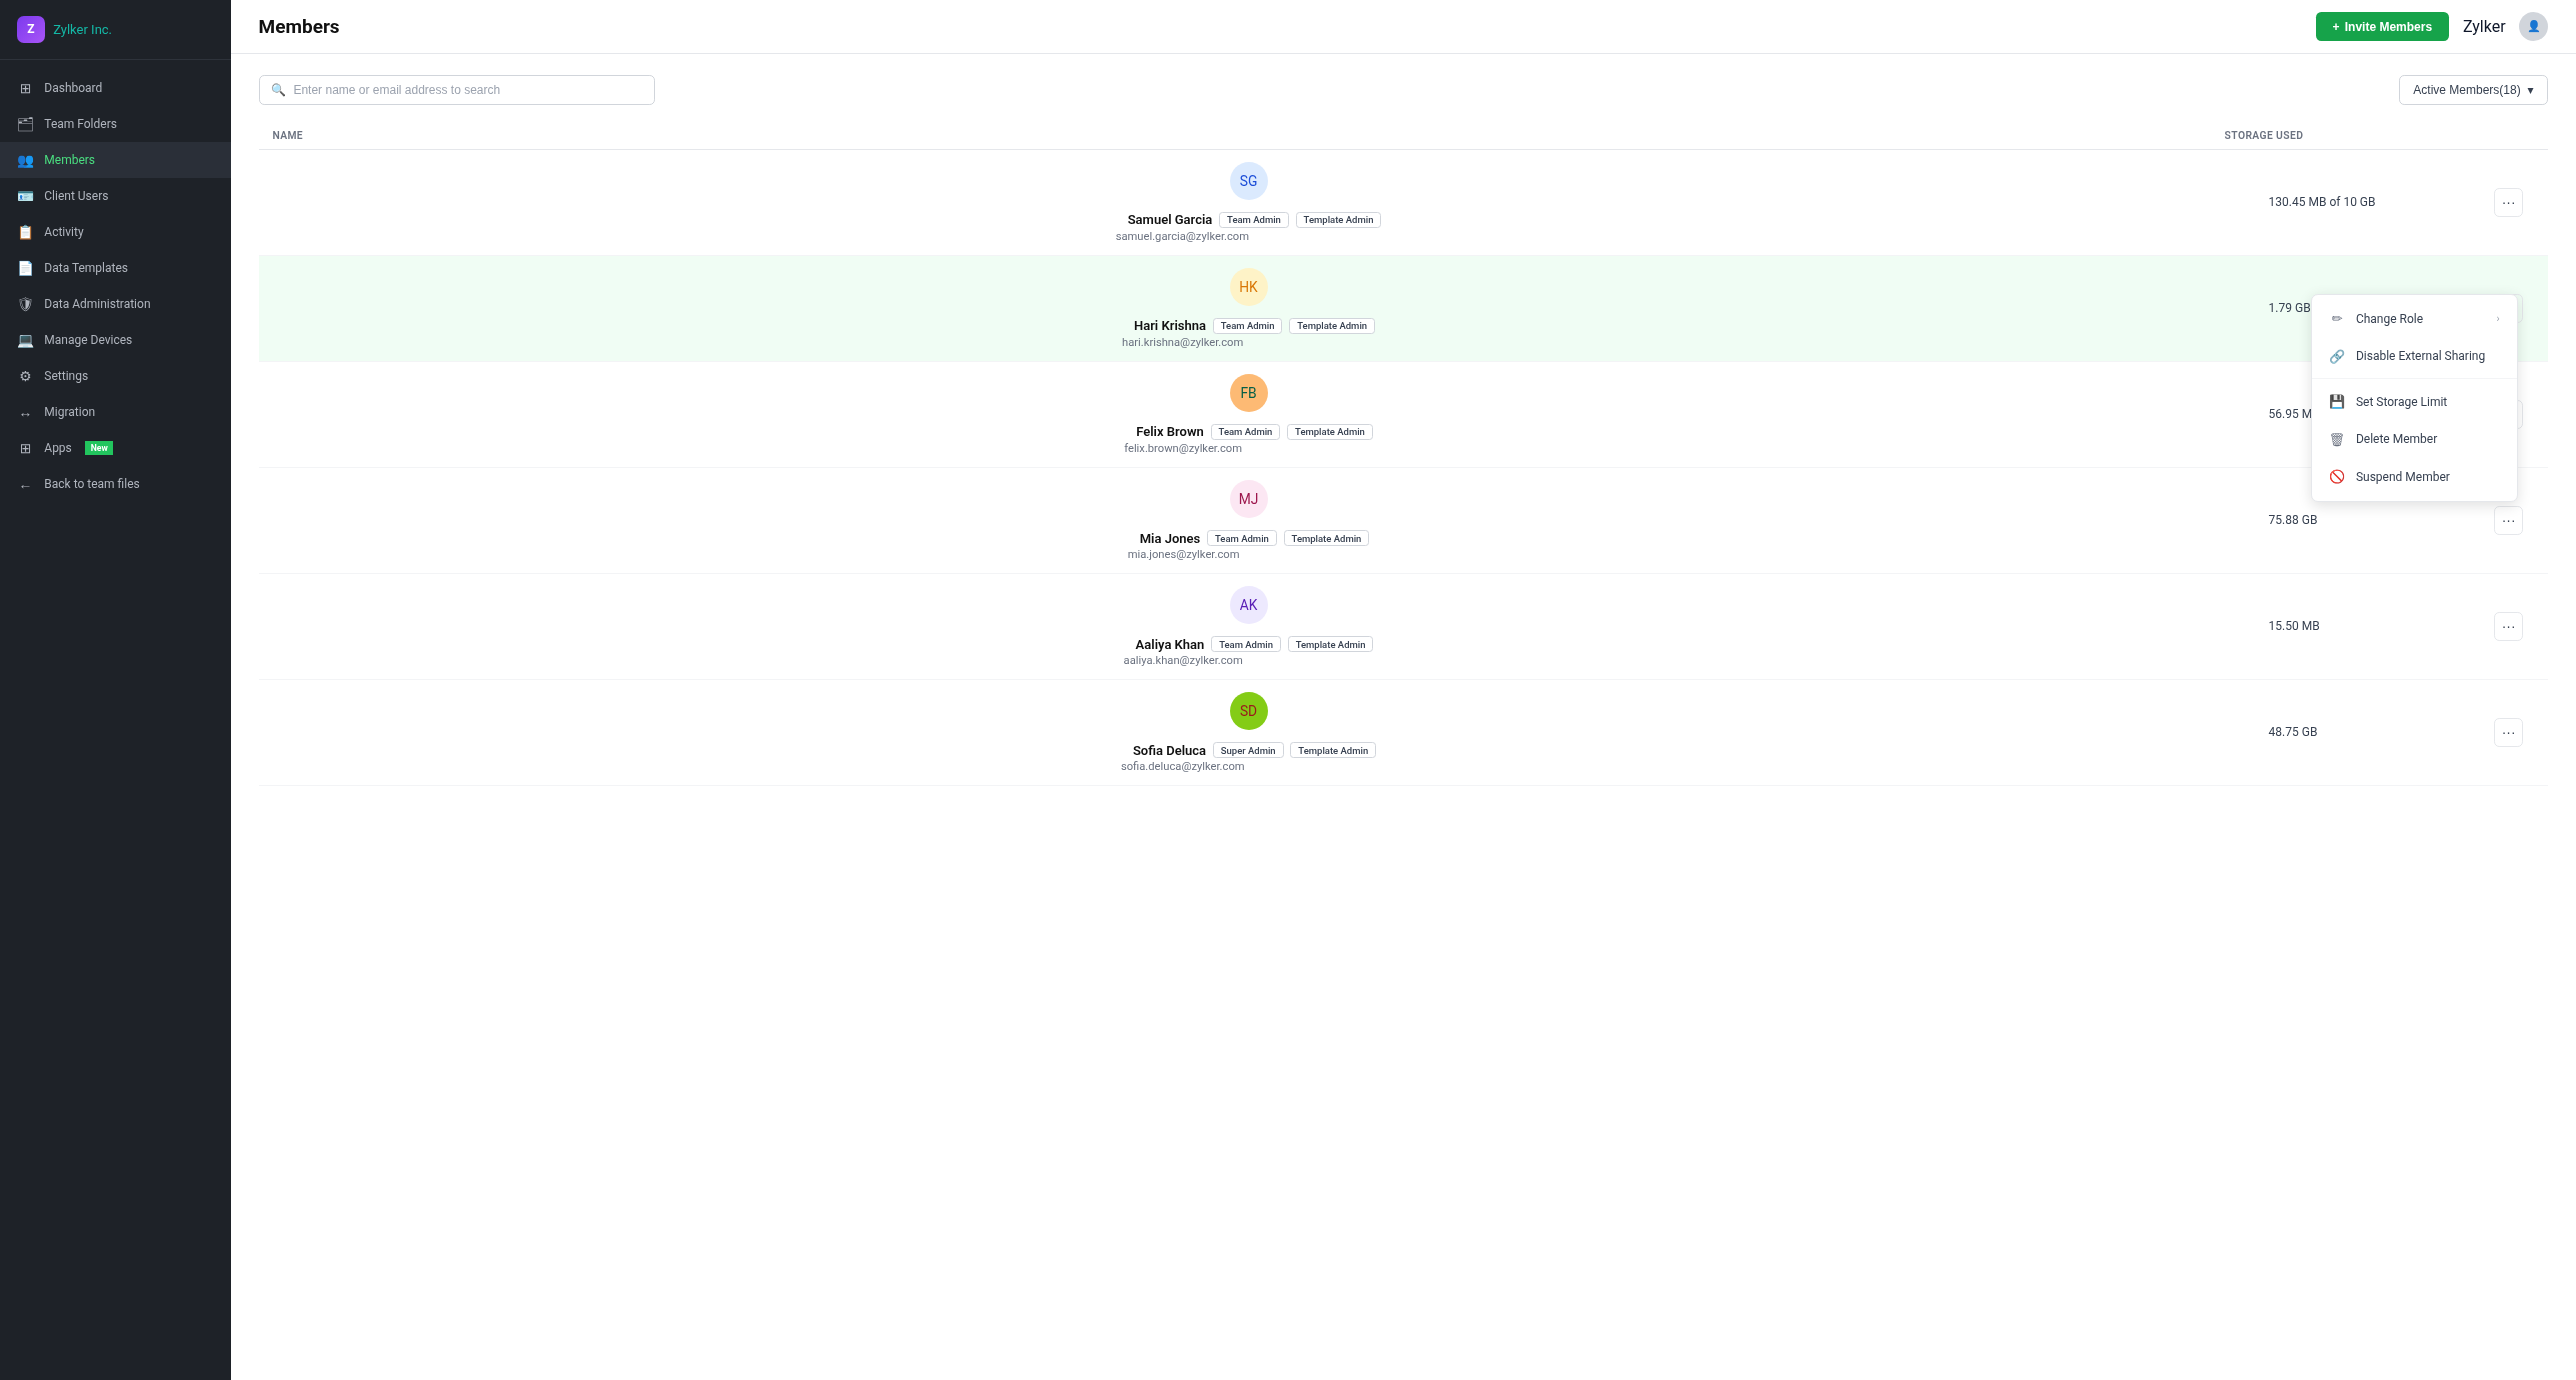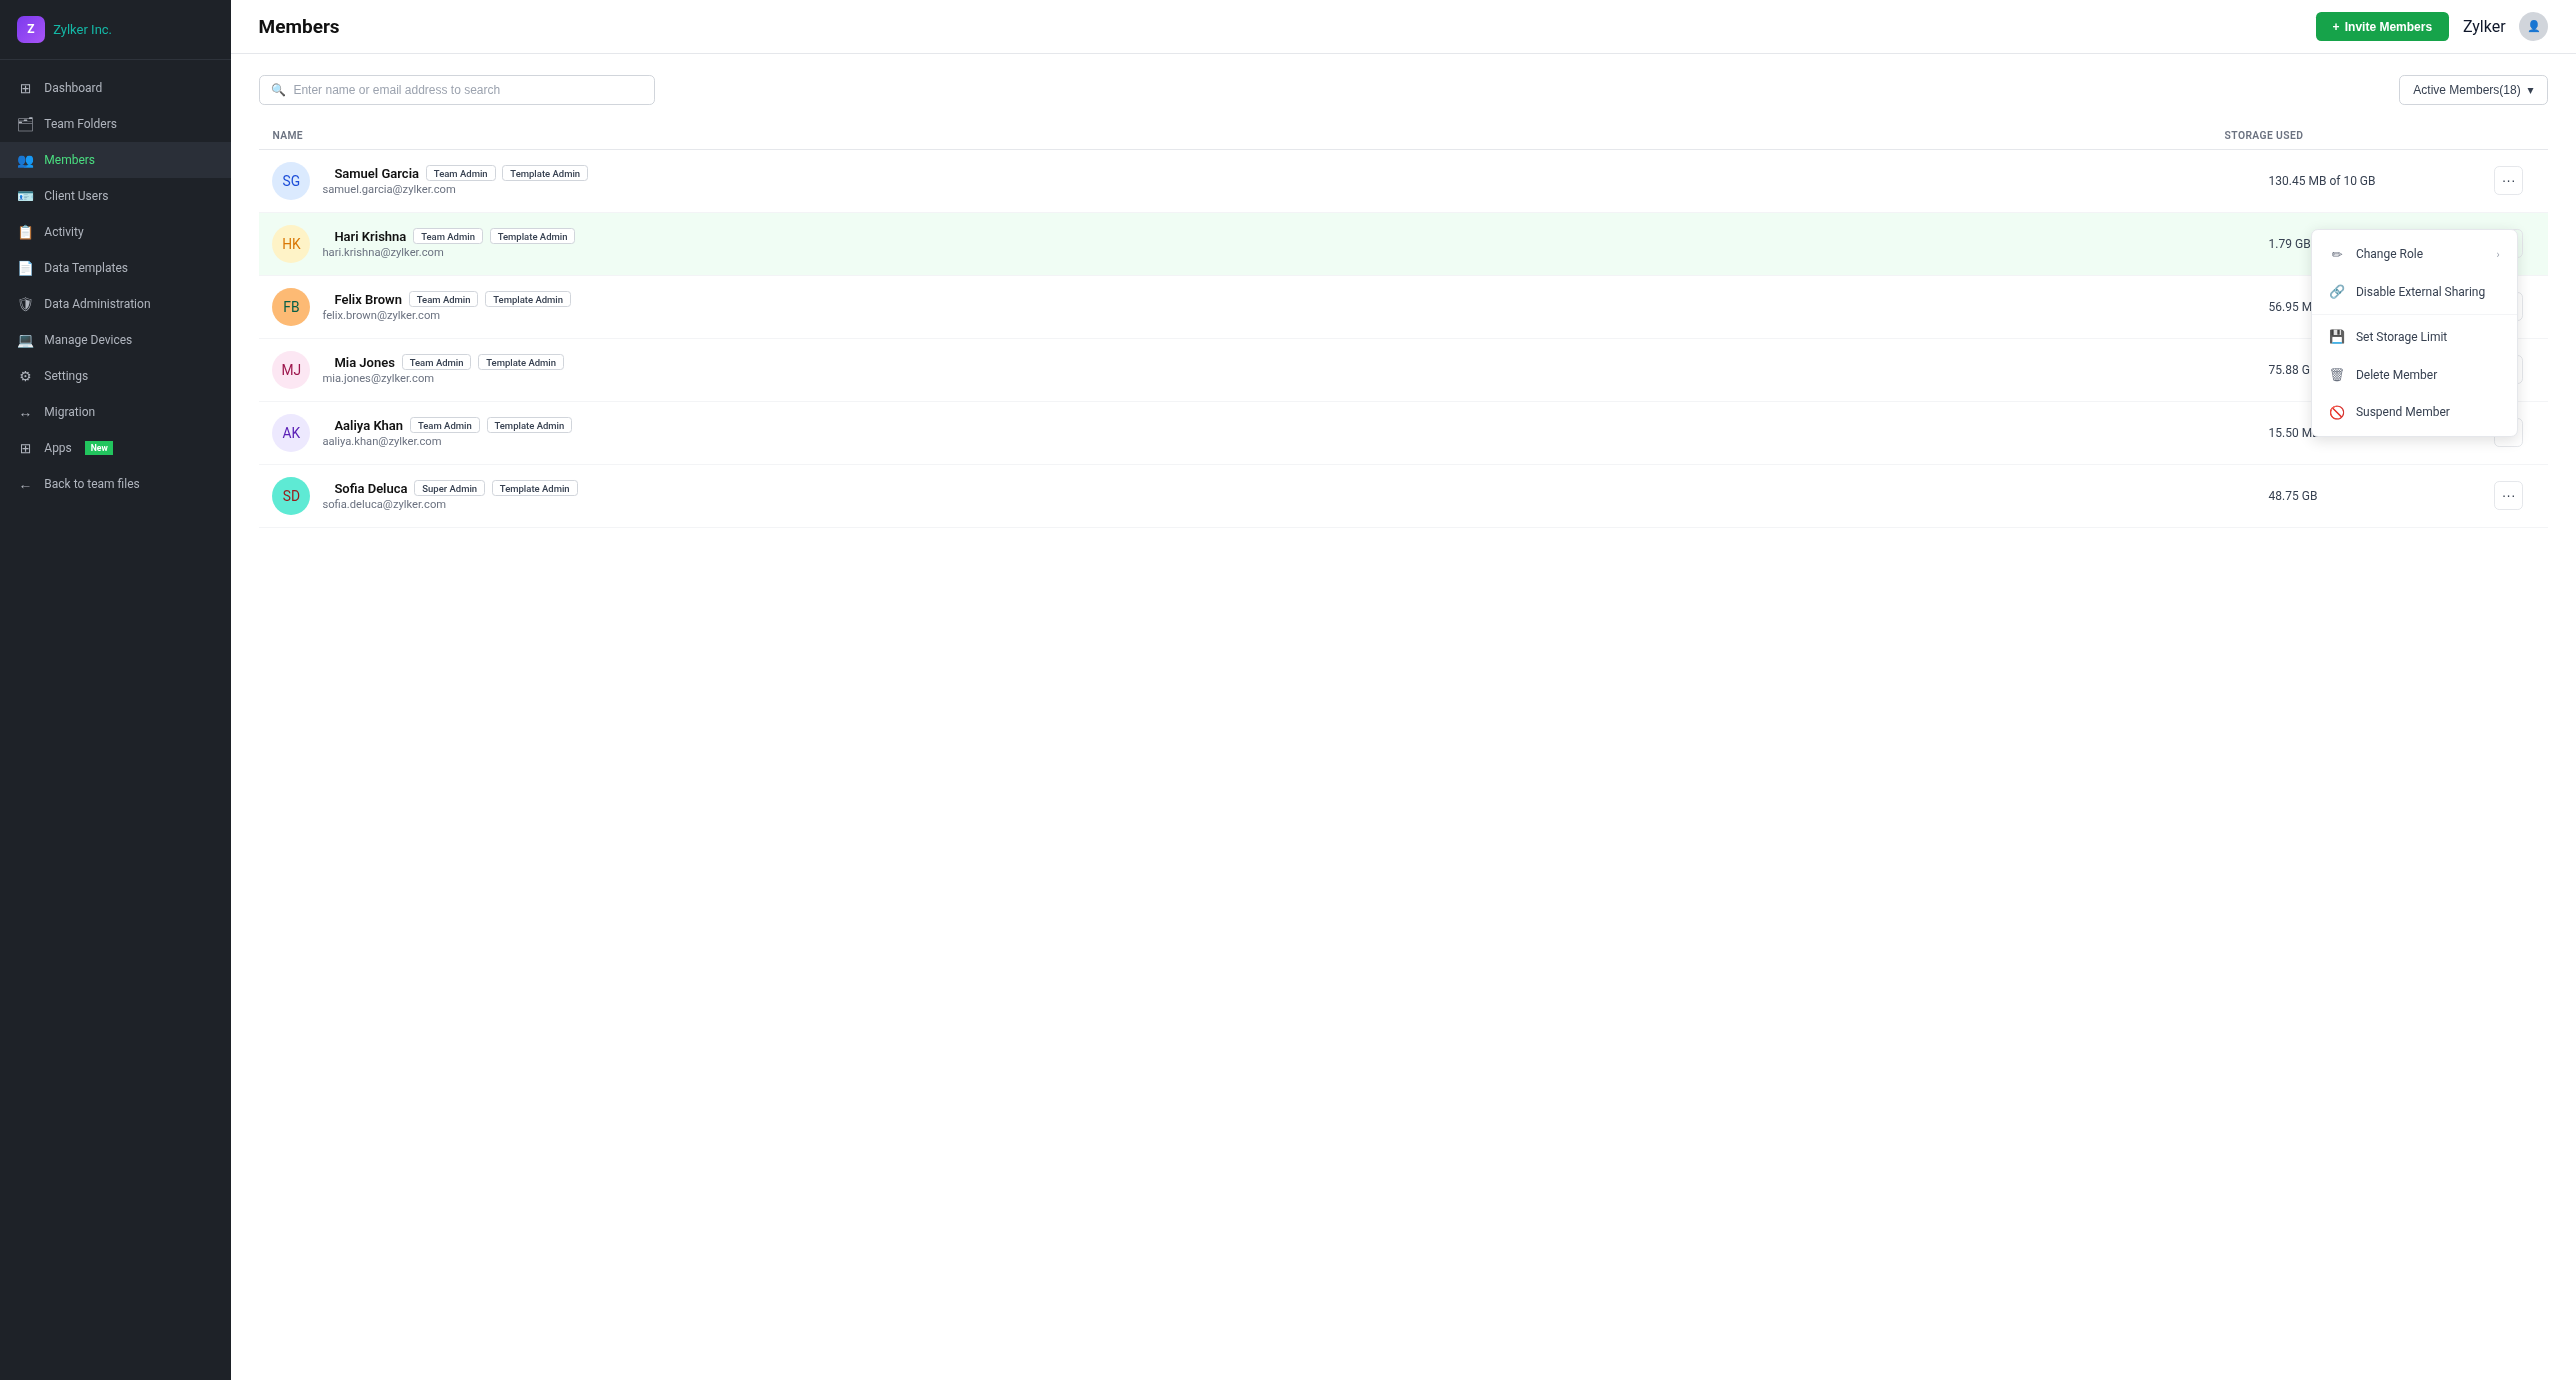--- a/index.html
+++ b/index.html
@@ -192,20 +192,21 @@
       padding: 12px 13.8px;
       border-bottom: 0.9px solid #f3f4f6;
       align-items: center;
       position: relative;
     }
     .table-row.highlighted { background: #f0fdf4; }
     .member-info {
       display: flex;
       align-items: center;
       gap: 12px;
+      flex-direction: column;
     }
     .member-avatar {
       width: 38px; height: 38px;
       border-radius: 50%;
       background: #e5e7eb;
       overflow: hidden;
       flex-shrink: 0;
       display: flex; align-items: center; justify-content: center;
       font-size: 13.8px;
     }
@@ -269,21 +270,21 @@
     .menu-divider { height: 0.9px; background: #f3f4f6; margin: 3.4px 0; }
     .menu-icon { width: 17px; height: 17px; display: flex; align-items: center; justify-content: center; color: #6b7280; font-size: 13px; }
     .chevron-right { color: #9ca3af; font-size: 10.3px; }
 
     
     .avatar-blue { background: #dbeafe; color: #1d4ed8; }
     .avatar-amber { background: #fef3c7; color: #d97706; }
     .avatar-green { background: #fdba74; color: #065f46; }
     .avatar-pink { background: #fce7f3; color: #9d174d; }
     .avatar-purple { background: #ede9fe; color: #5b21b6; }
-    .avatar-red { background: #5eead4; color: #991b1b; }
+    .avatar-red { background: #84cc16; color: #991b1b; }
   </style>
 </head>
 <body>
 
 <nav class="sidebar">
   <div class="sidebar-header">
     <div class="sidebar-logo">
       <span>Z</span>
     </div>
     <span class="sidebar-company">Zylker Inc.</span>

